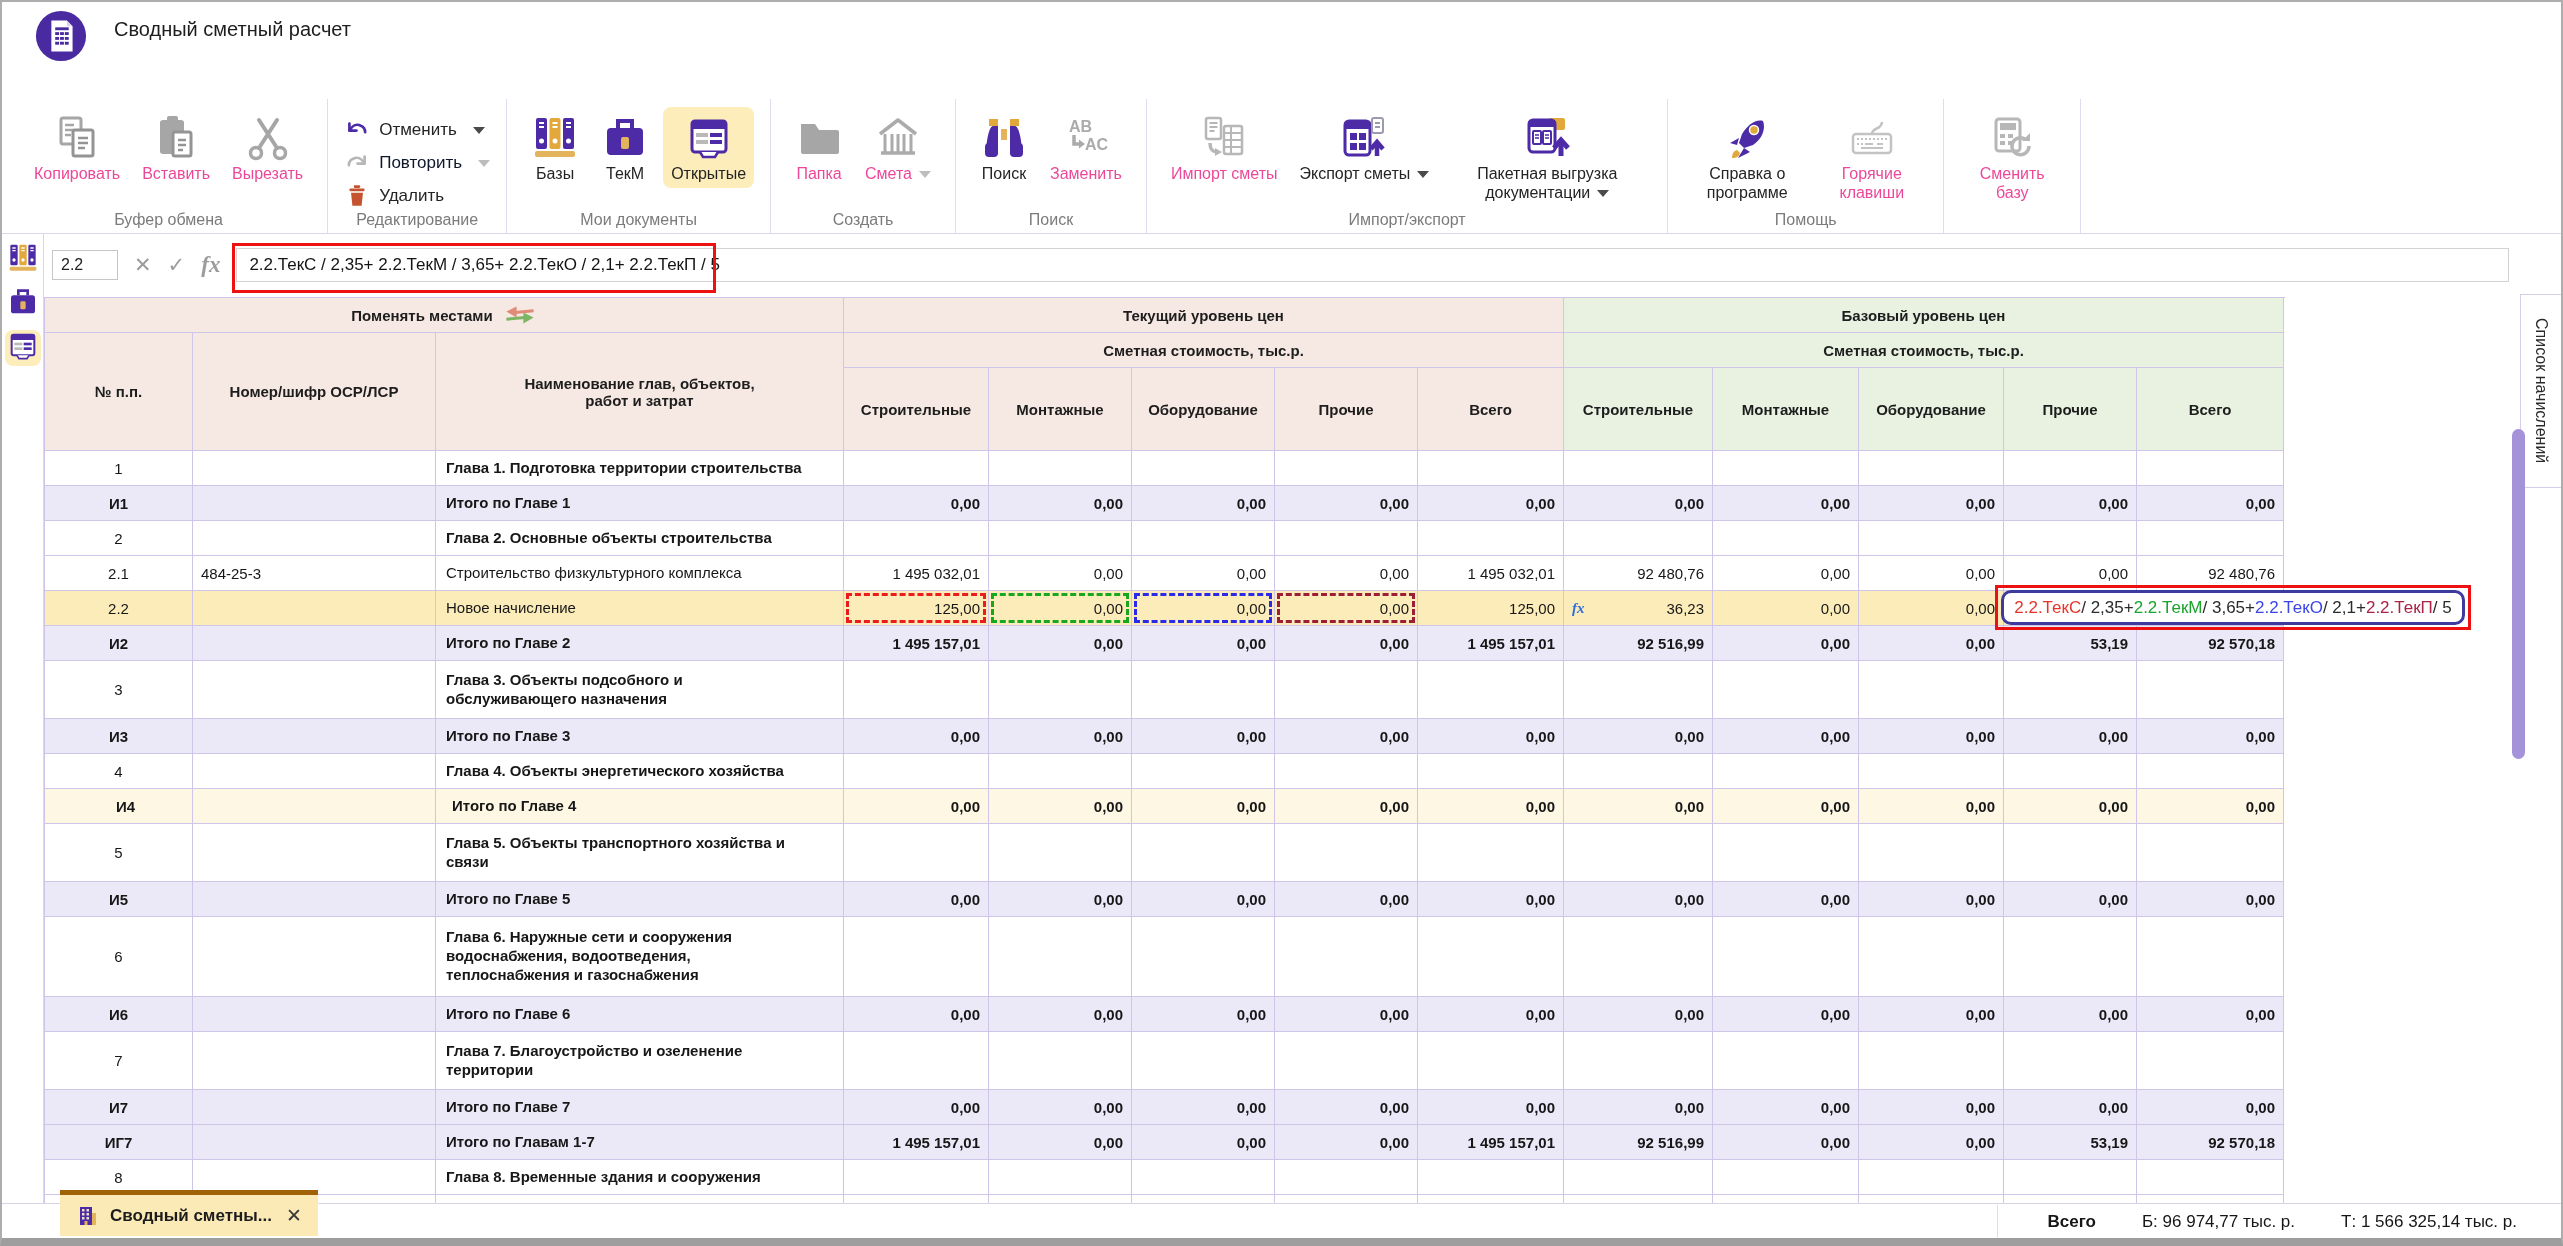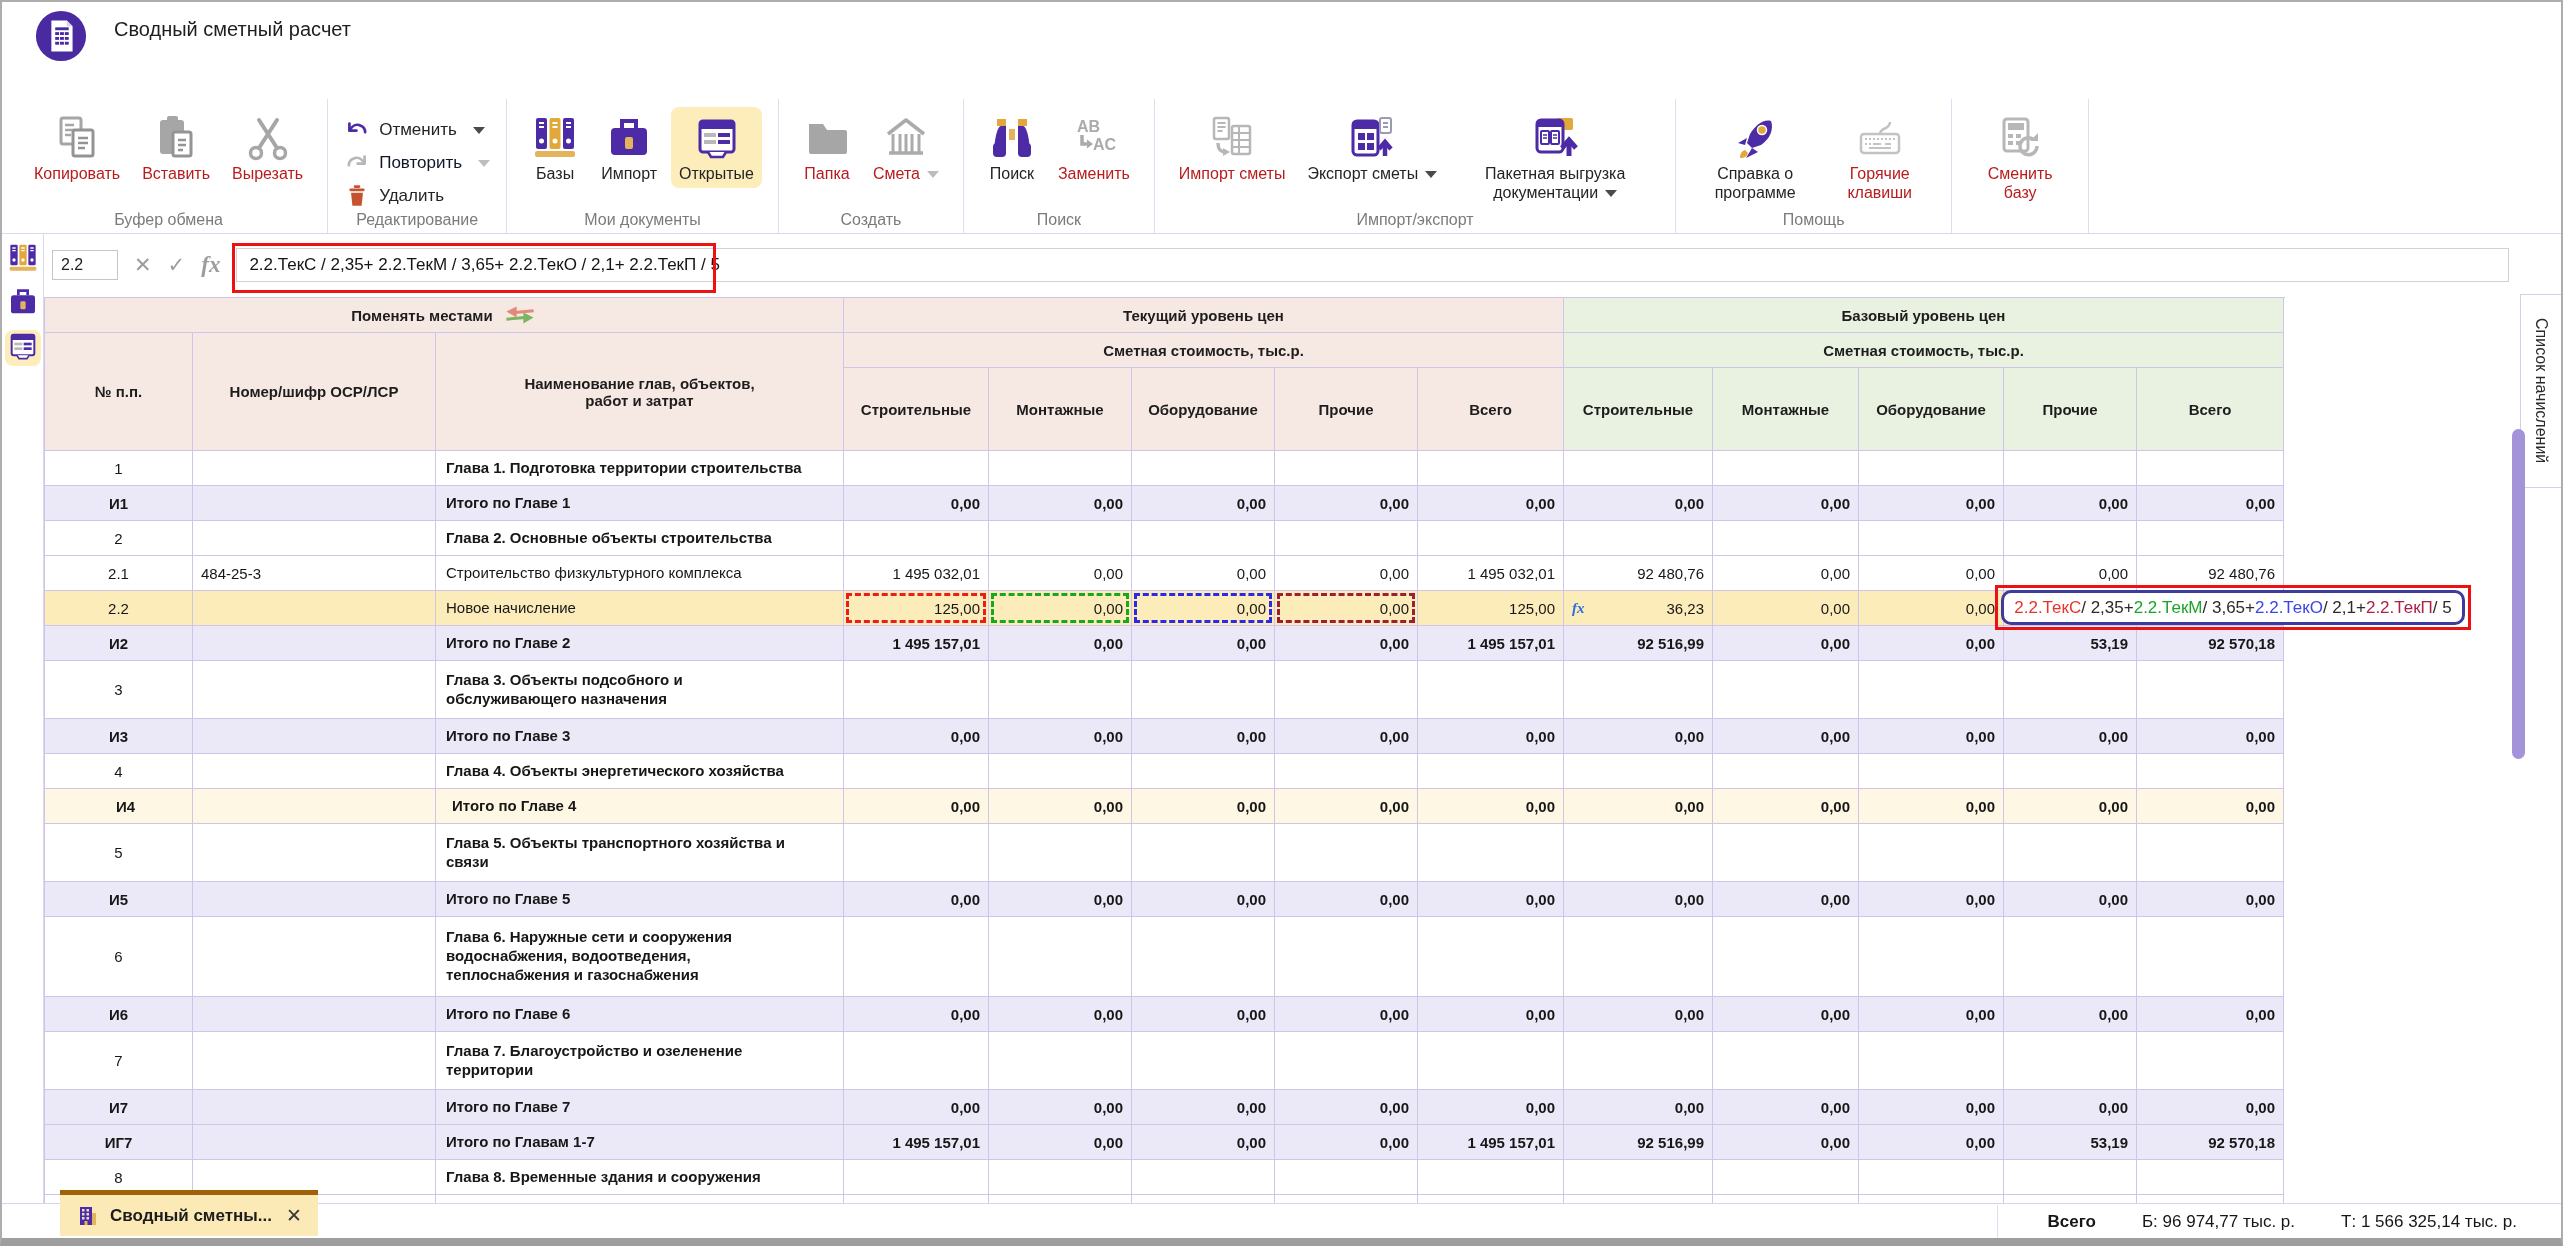--- a/index.html
+++ b/index.html
@@ -18,21 +18,21 @@
   .tab.active::after{content:"";position:absolute;left:4px;right:4px;bottom:0;height:6px;background:#f7a400;}
   .tab.hl{background:#fbecc3;}
 
   
   .ribbon{position:absolute;left:0;top:97px;width:100%;height:135px;border-bottom:1px solid #ddd6ec;display:flex;align-items:stretch;padding-left:8px;box-sizing:border-box;}
   .rgroup{position:relative;display:flex;align-items:flex-start;justify-content:center;gap:6px;padding:8px 16px 26px 16px;border-right:1px solid #e2dcef;}
   .rgroup-label{position:absolute;left:0;right:0;bottom:4px;text-align:center;font-size:16px;color:#7b7b7b;white-space:nowrap;}
   .rbtn{display:flex;flex-direction:column;align-items:center;padding:4px 8px;border-radius:8px;font-size:16px;color:#242424;text-align:center;line-height:1.18;white-space:nowrap;cursor:default;}
   .rbtn .ricon{height:54px;display:flex;align-items:center;justify-content:center;}
   .rbtn .ricon svg{width:48px;height:48px;}
-  .rbtn.disabled{color:#b91c1c;}
+  .rbtn.disabled{color:#ec4899;}
   .rbtn.selected{background:#fdedbb;}
   .rbtn.wrap{white-space:normal;}
   .caret{display:inline-block;width:0;height:0;border-left:6px solid transparent;border-right:6px solid transparent;border-top:7px solid #4a4a4a;margin-left:7px;vertical-align:middle;}
   .disabled .caret{border-top-color:#bdbdbd;}
   .rstack{display:flex;flex-direction:column;gap:7px;padding-top:10px;}
   .srow{display:flex;align-items:center;gap:9px;font-size:17px;color:#242424;white-space:nowrap;}
   .srow .sicon svg{width:26px;height:26px;display:block;}
   .srow.disabled{color:#0f172a;}
 
   
@@ -202,21 +202,21 @@
           <span class="lbl">Базы</span>
         </div>
         <div class="rbtn">
           <span class="ricon">
             <svg viewBox="0 0 48 48">
               <path d="M17 14V7h14v7" fill="none" stroke="#4d2ba6" stroke-width="4"></path>
               <rect x="6" y="14" width="36" height="27" rx="4" fill="#4d2ba6"></rect>
               <rect x="20" y="23" width="8" height="12" rx="2" fill="#e3b45c"></rect>
             </svg>
           </span>
-          <span class="lbl">Импорт</span>
+          <span class="lbl">ТекМ</span>
         </div>
         <div class="rbtn selected">
           <span class="ricon">
             <svg viewBox="0 0 48 48">
               <rect x="7" y="7" width="34" height="31" rx="3" fill="#fff" stroke="#4d2ba6" stroke-width="3"></rect>
               <rect x="7" y="7" width="34" height="8" fill="#4d2ba6"></rect>
               <rect x="11" y="19" width="12" height="4" fill="#b9b9b9"></rect>
               <rect x="25" y="19" width="12" height="4" fill="#4d2ba6"></rect>
               <rect x="11" y="26" width="12" height="4" fill="#b9b9b9"></rect>
               <rect x="25" y="26" width="12" height="4" fill="#4d2ba6"></rect>

